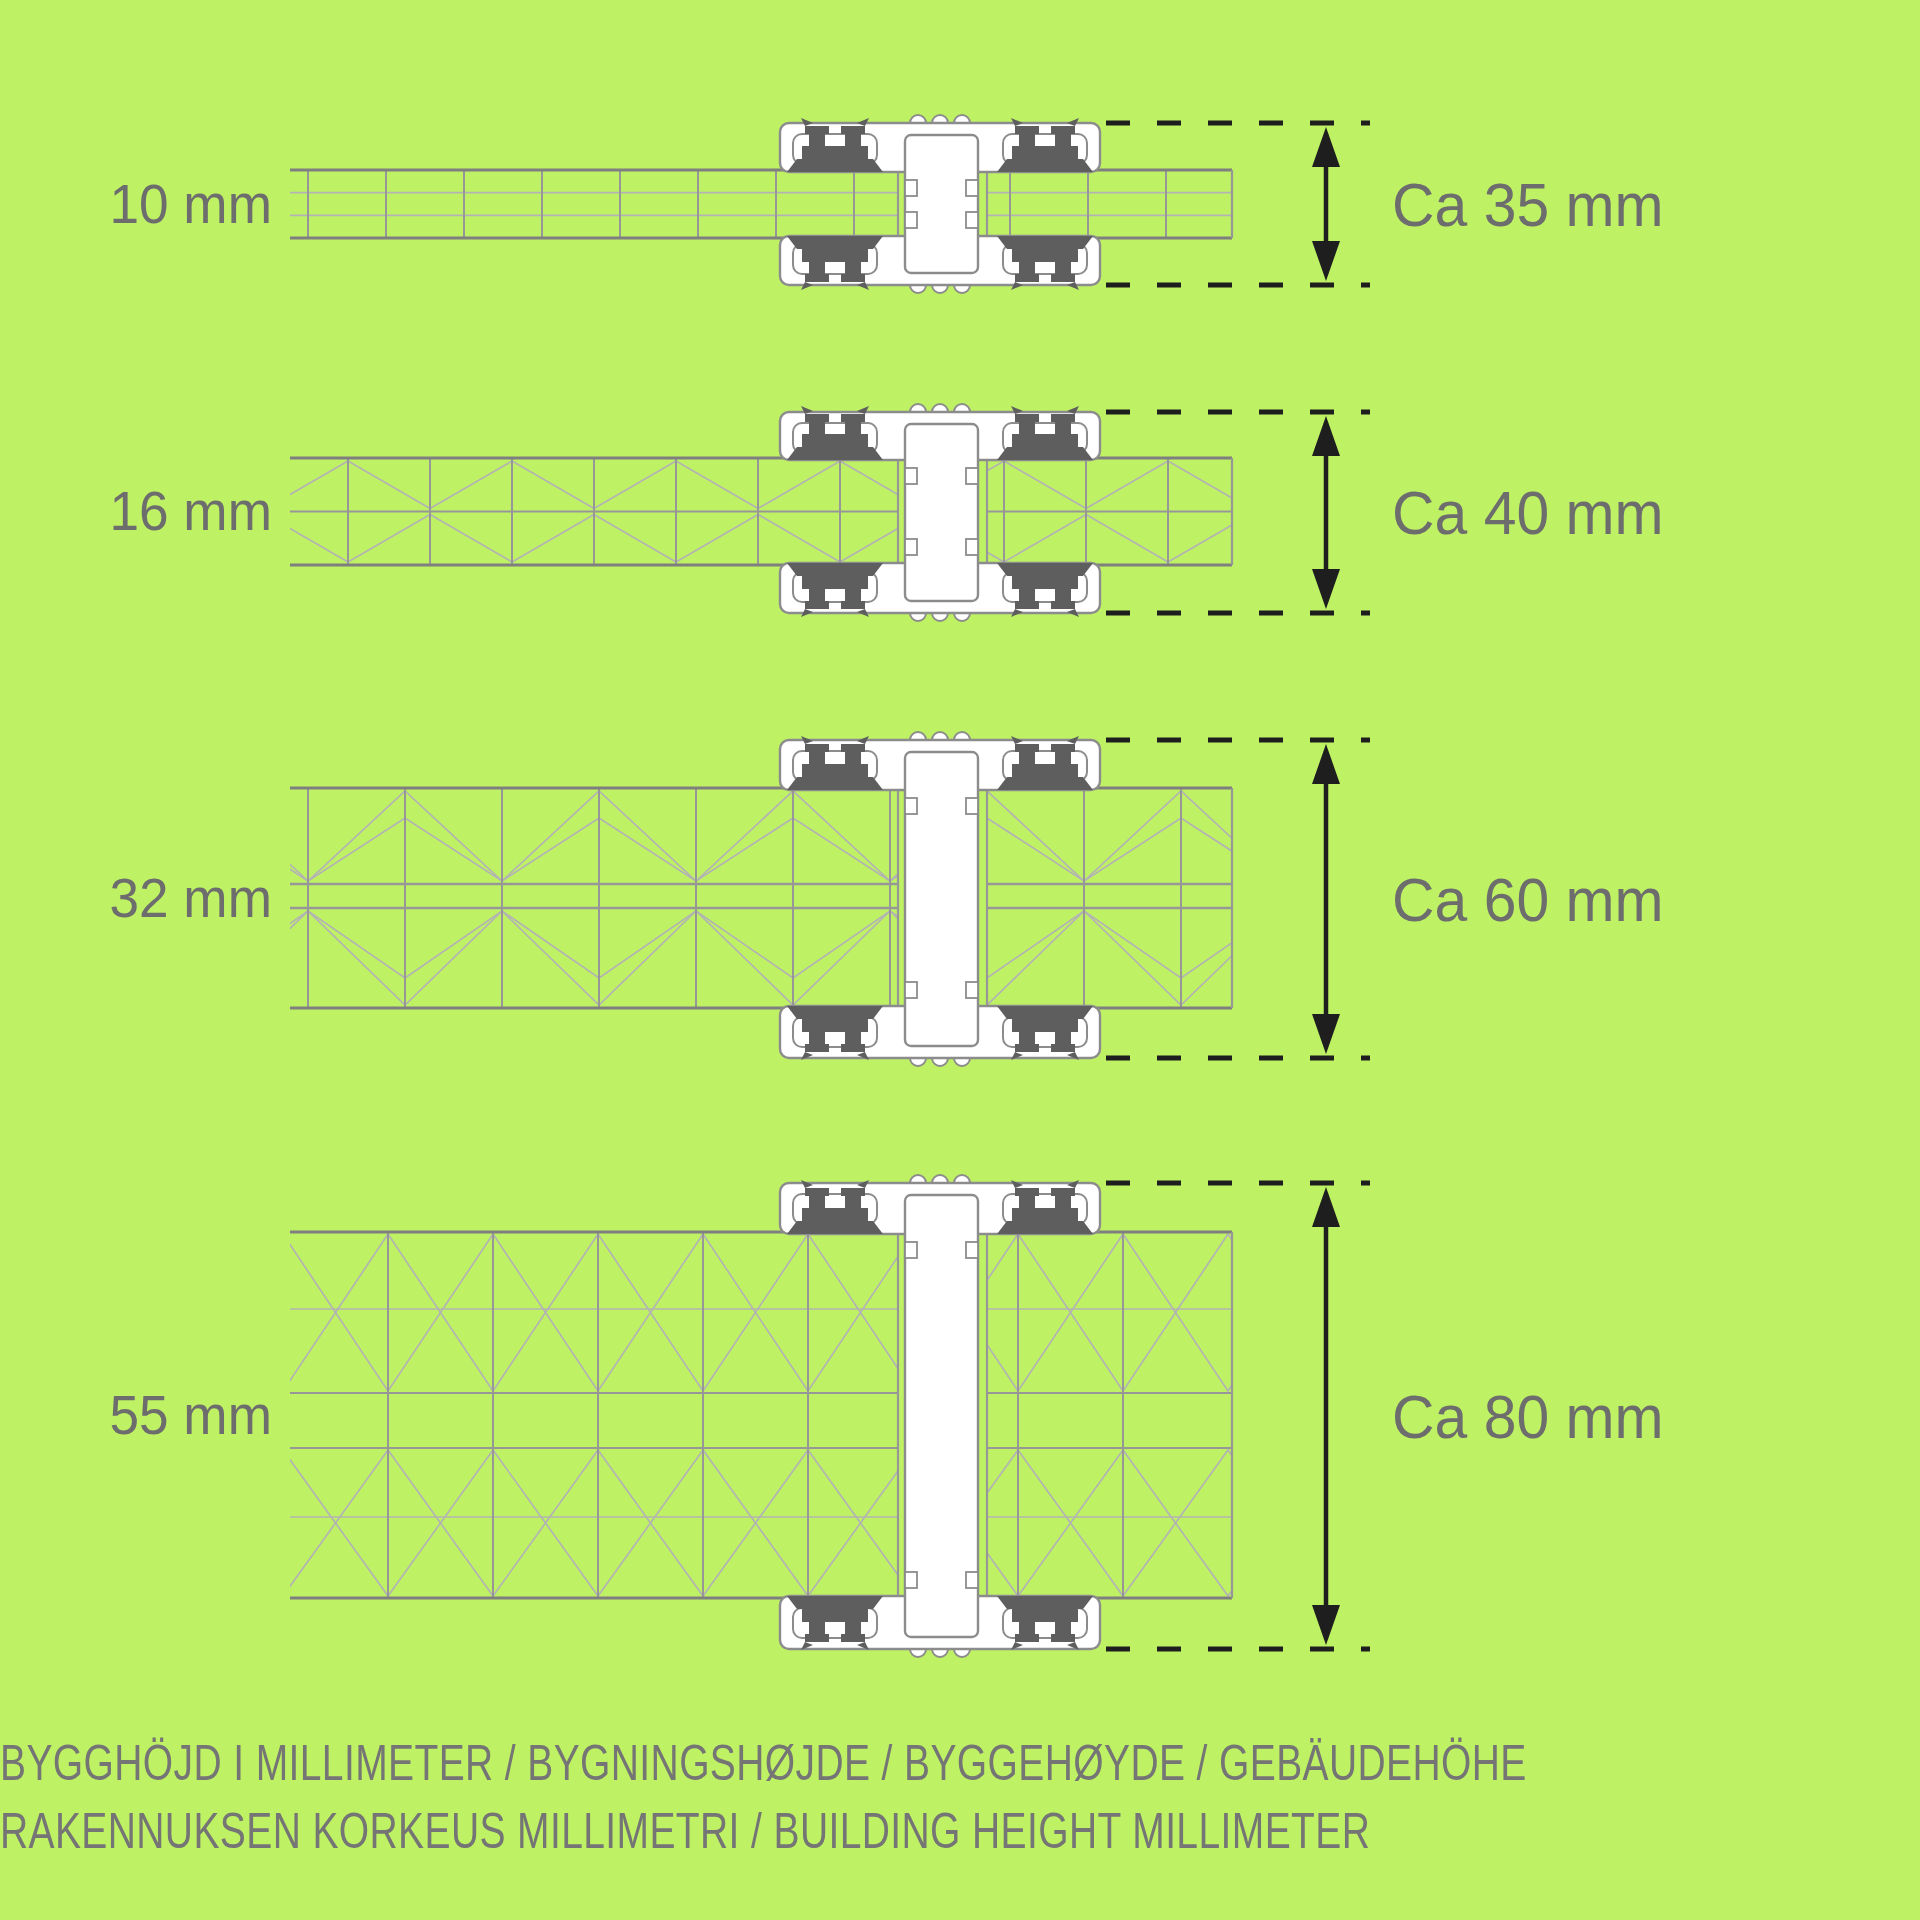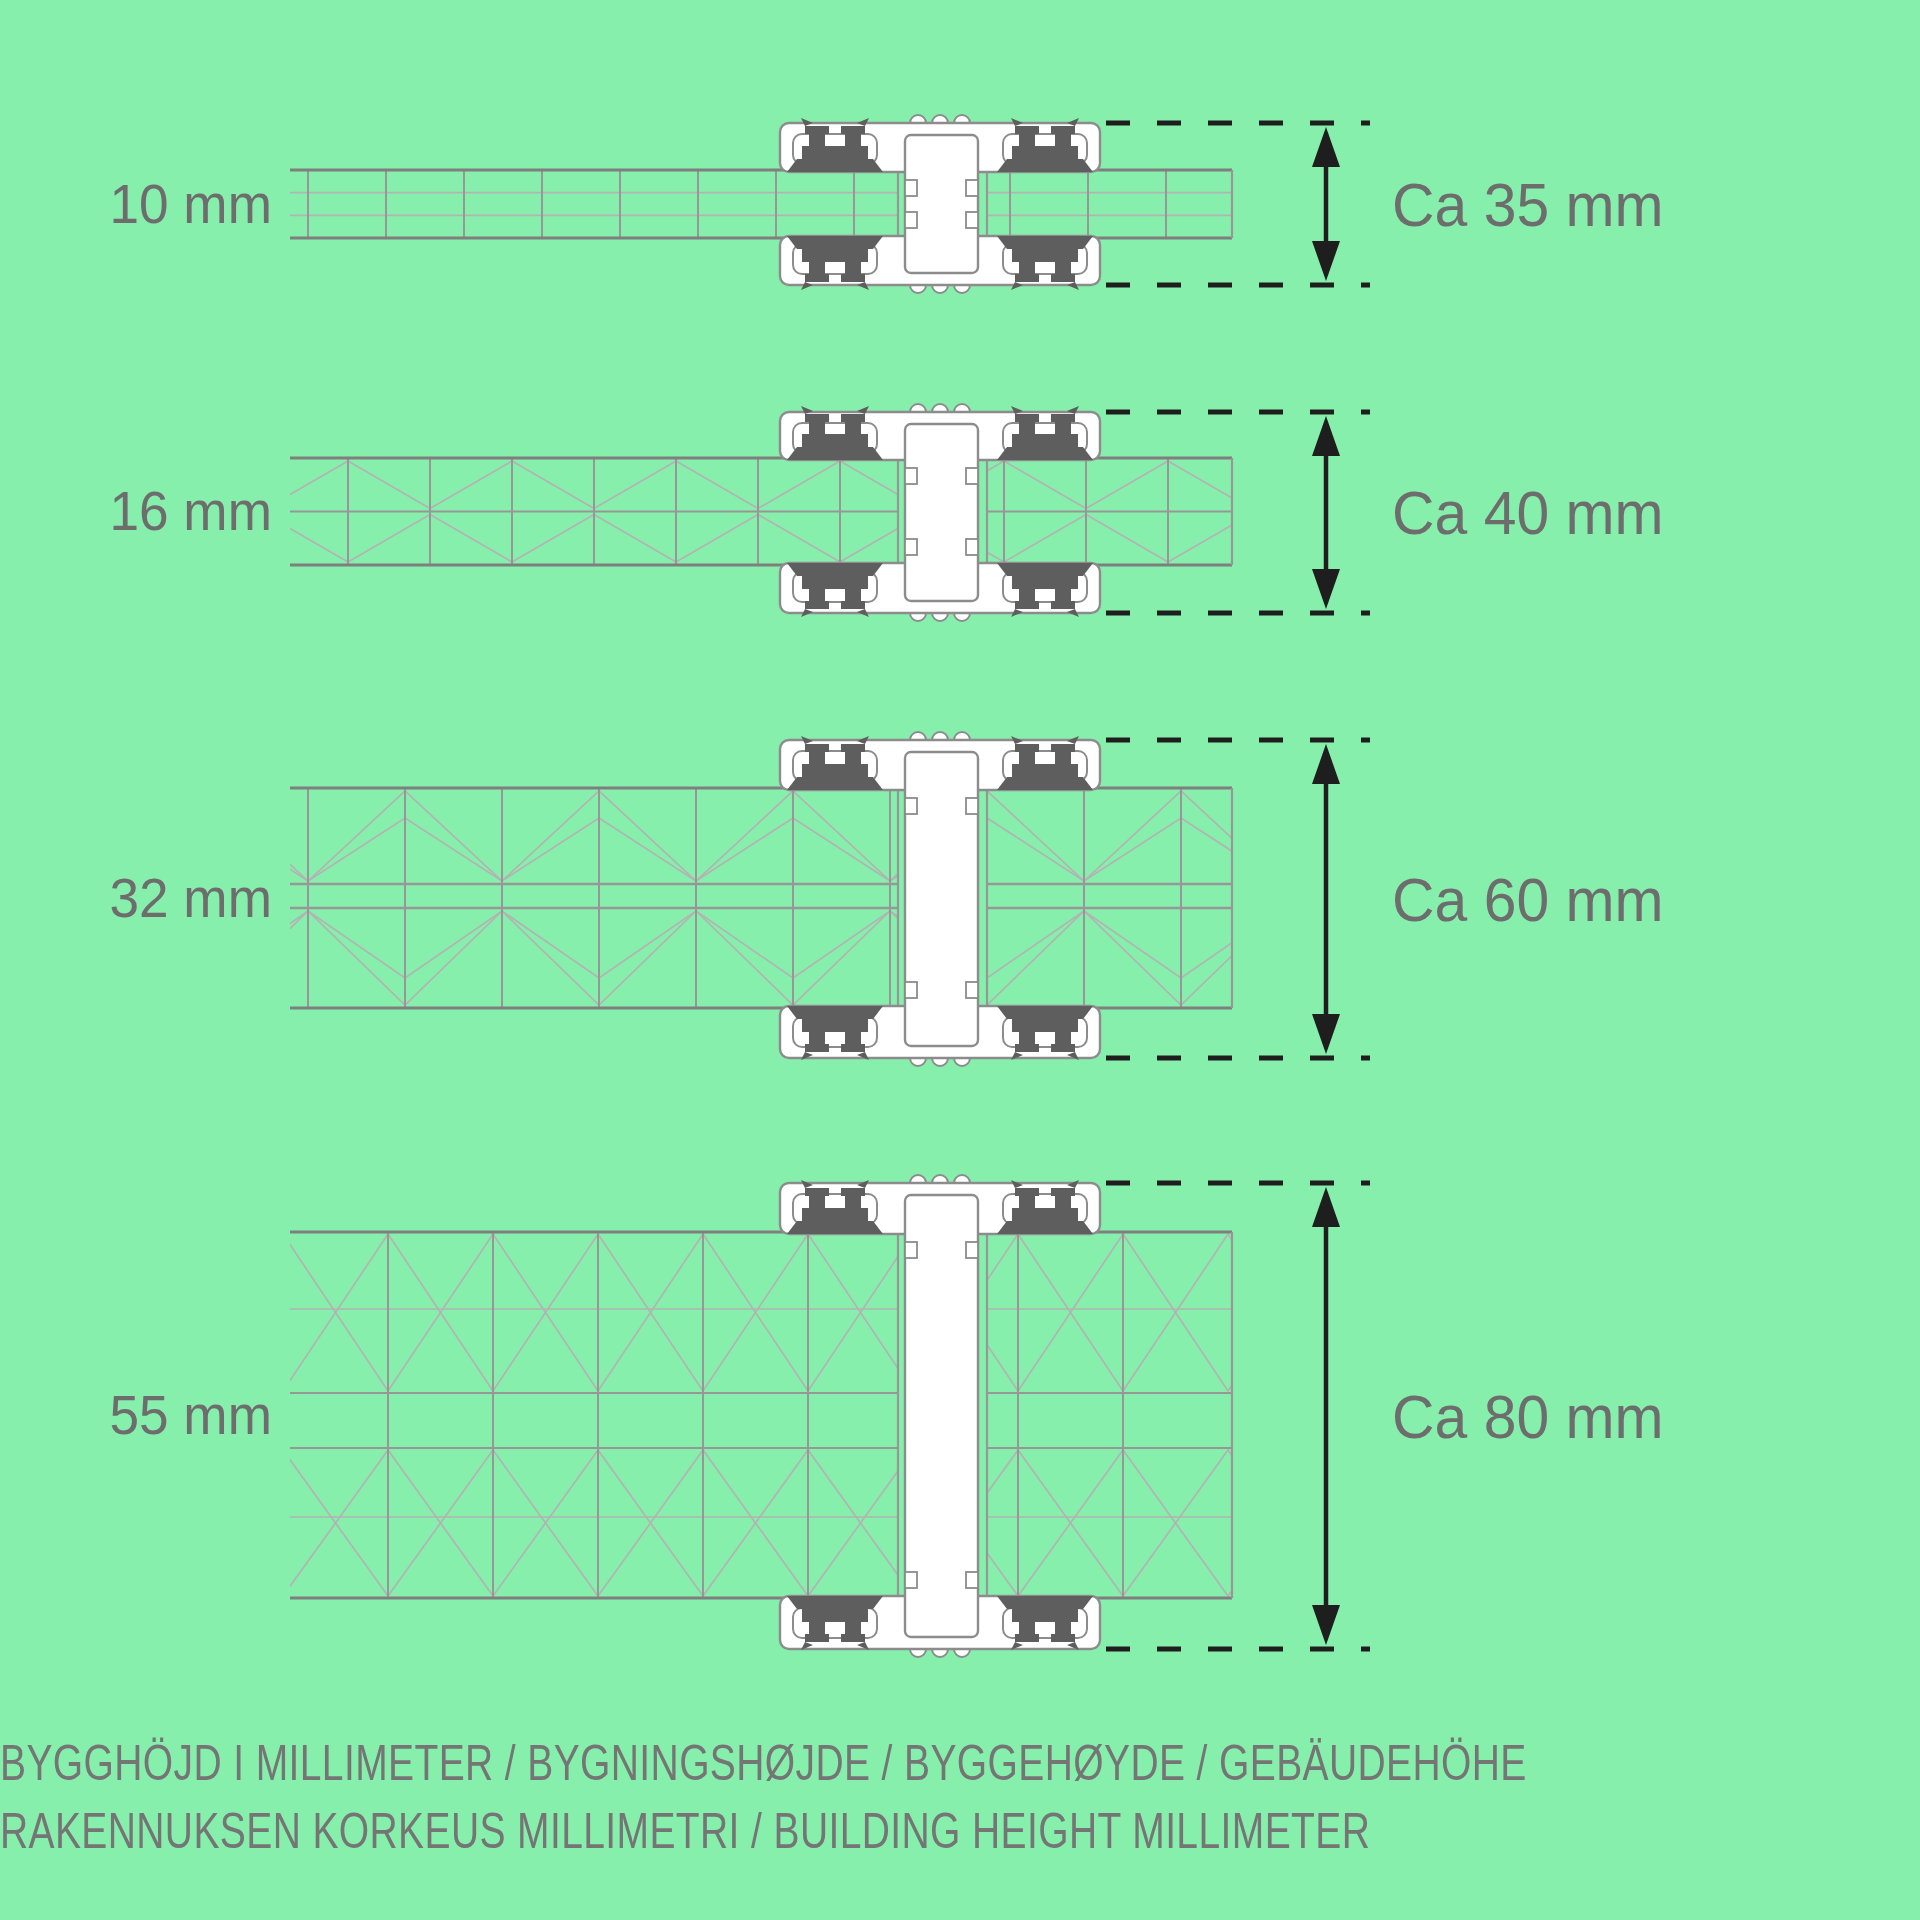--- a/index.html
+++ b/index.html
@@ -1,16 +1,16 @@
 <!DOCTYPE html>
 <html><head>
 <meta charset="utf-8">
 <style>
   html,body{margin:0;padding:0;background:#ffffff;}
-  #canvas{position:relative;width:1920px;height:1920px;background:#86efac;overflow:hidden;
+  #canvas{position:relative;width:1920px;height:1920px;background:#bef264;overflow:hidden;
           font-family:"Liberation Sans", sans-serif;}
   #diagram-svg{position:absolute;left:0;top:0;}
   .footer{position:absolute;left:96px;color:#757575;}
   .footer-line{white-space:nowrap;font-size:50px;letter-spacing:0.5px;
                transform:scaleX(0.78);transform-origin:left top;line-height:1;}
   #footer-line-1{position:absolute;top:1738px;left:0;}
   #footer-line-2{position:absolute;top:1806px;left:0;}
   .footer{width:1552px;height:1920px;left:0;top:0;position:absolute;pointer-events:none;}
   .footer .footer-line{position:absolute;left:96px;}
 </style>

